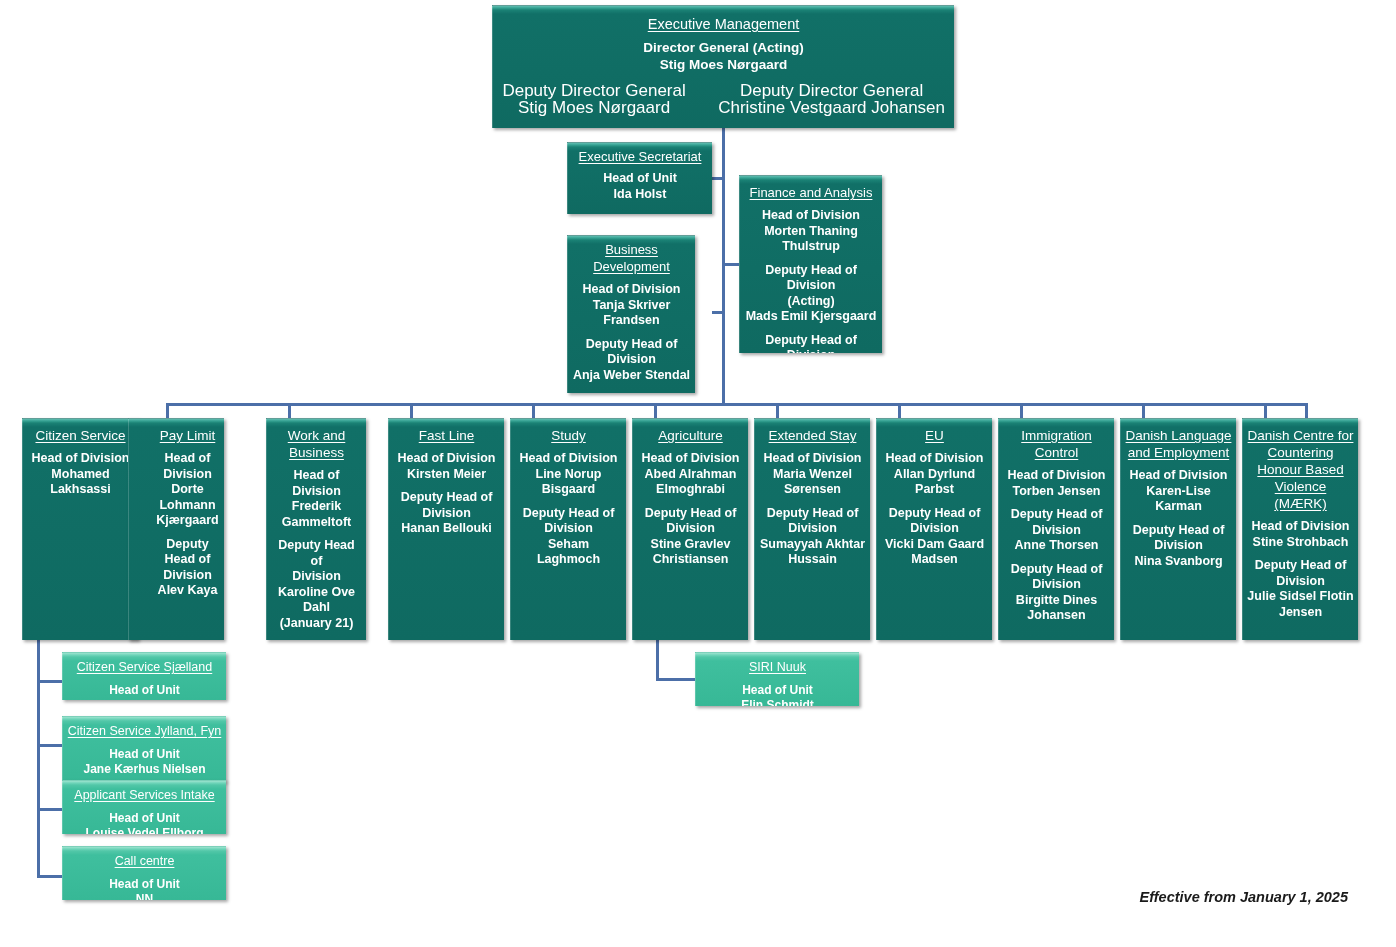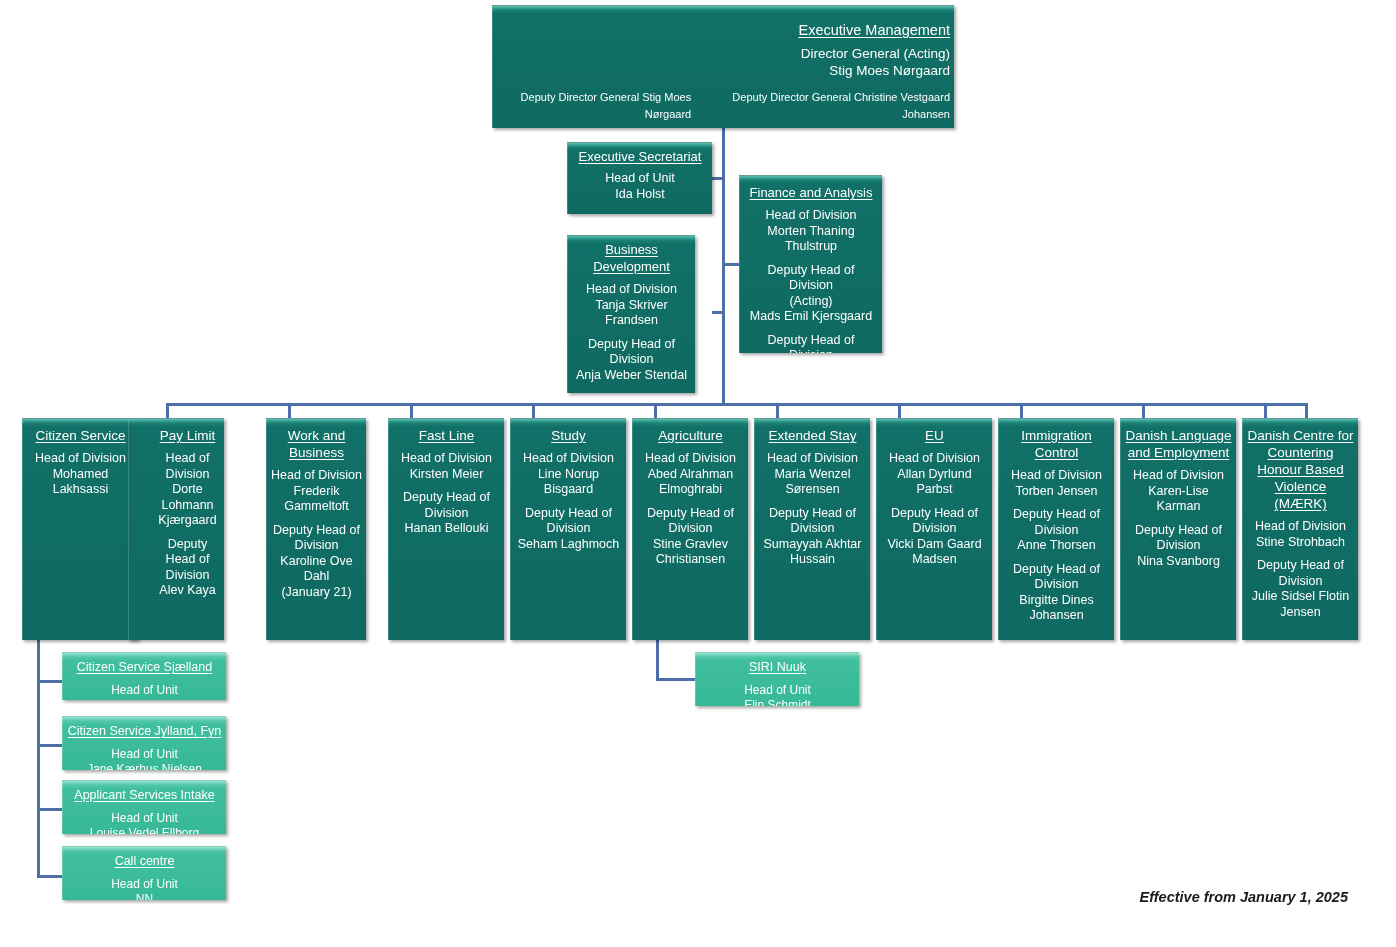--- a/index.html
+++ b/index.html
@@ -56,36 +56,37 @@
     font-size: 13.5px;
     line-height: 17px;
     margin-top: 4px;
     margin-bottom: 2px;
     white-space: normal;
   }
   .box .grp {
     font-size: 12.5px;
     line-height: 15.5px;
     margin-top: 8px;
+    font-weight: bold;
   }
   .box .grp:first-of-type { margin-top: 5px; }
   .box .grp .ln { display: block; }
 
   
-  #exec-mgmt { left: 492px; top: 5px; width: 462px; height: 123px; padding-top: 14px; text-align: right; }
+  #exec-mgmt { left: 492px; top: 5px; width: 462px; height: 123px; padding-top: 8px; }
   #exec-mgmt .title { font-size: 14.5px; margin-top: 2px; }
   #exec-mgmt .grp { font-size: 13.5px; line-height: 16.5px; }
   #exec-mgmt .deputies {
     display: flex;
     justify-content: center;
     gap: 22px;
     margin-top: 10px;
   }
   #exec-mgmt .deputies > div {
-    font-size: 11px;
+    font-size: 17px;
     line-height: 16.5px;
   }
 
   #exec-sec { left: 567px; top: 142px; width: 145px; height: 72px; }
   #exec-sec .title { font-size: 13px; margin-top: 1px; }
   #exec-sec .grp { font-size: 12.5px; margin-top: 4px; }
 
   #fin-analysis { left: 739px; top: 175px; width: 143px; height: 178px; }
   #fin-analysis .title { font-size: 13px; margin-top: 4px; }
 
@@ -305,21 +306,21 @@
           <span class="ln">Division</span>
           <span class="ln">Julie Sidsel Flotin</span>
           <span class="ln">Jensen</span>
         </div></div>
     </div>
   <div id="subunits-layer">
       <div class="box light subunit" style="left: 62px; width: 164px; height: 48px; top: 652px;"><span class="title">Citizen Service Sjælland</span><div class="grp">
           <span class="ln">Head of Unit</span>
           <span class="ln">Mette Hejlesen</span>
         </div></div>
-      <div class="box light subunit" style="left: 62px; width: 164px; height: 54px; top: 716px;"><span class="title">Citizen Service Jylland, Fyn</span><div class="grp">
+      <div class="box light subunit" style="left: 62px; width: 164px; height: 66px; top: 716px;"><span class="title">Citizen Service Jylland, Fyn</span><div class="grp">
           <span class="ln">Head of Unit</span>
           <span class="ln">Jane Kærhus Nielsen</span>
         </div></div>
       <div class="box light subunit" style="left: 62px; width: 164px; height: 54px; top: 780px;"><span class="title">Applicant Services Intake</span><div class="grp">
           <span class="ln">Head of Unit</span>
           <span class="ln">Louise Vedel Ellborg</span>
         </div></div>
       <div class="box light subunit" style="left: 62px; width: 164px; height: 54px; top: 846px;"><span class="title">Call centre</span><div class="grp">
           <span class="ln">Head of Unit</span>
           <span class="ln">NN</span>

